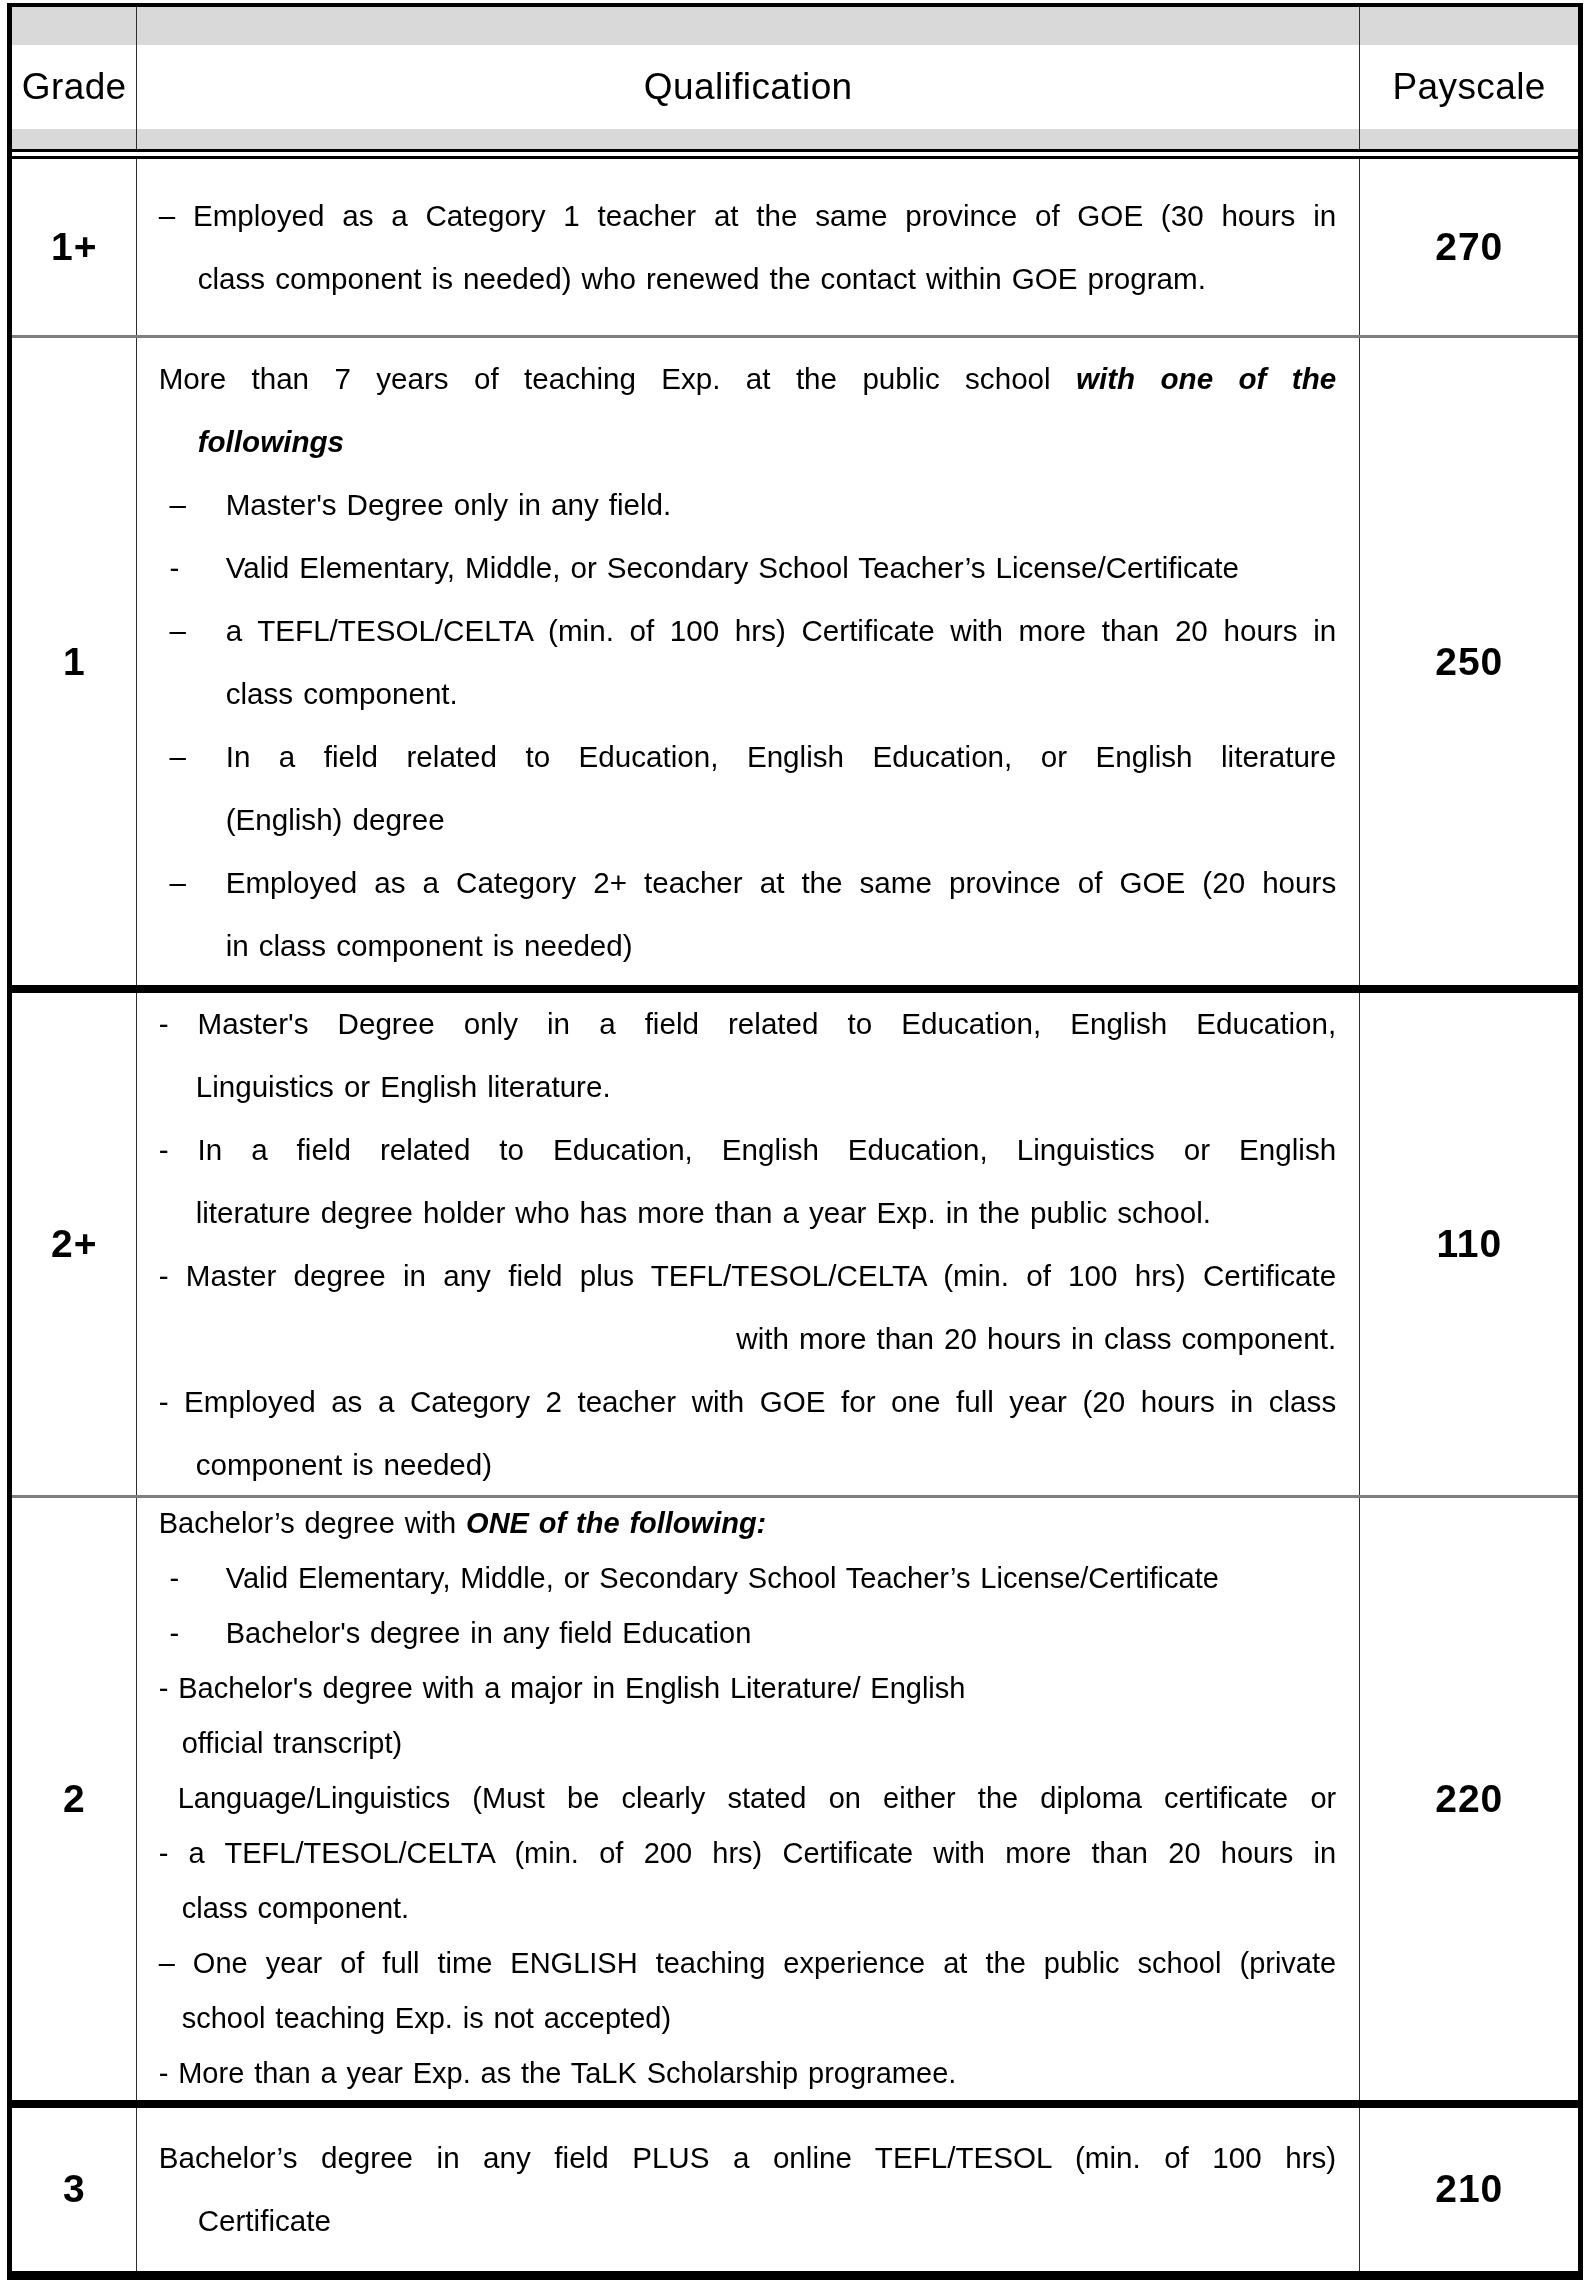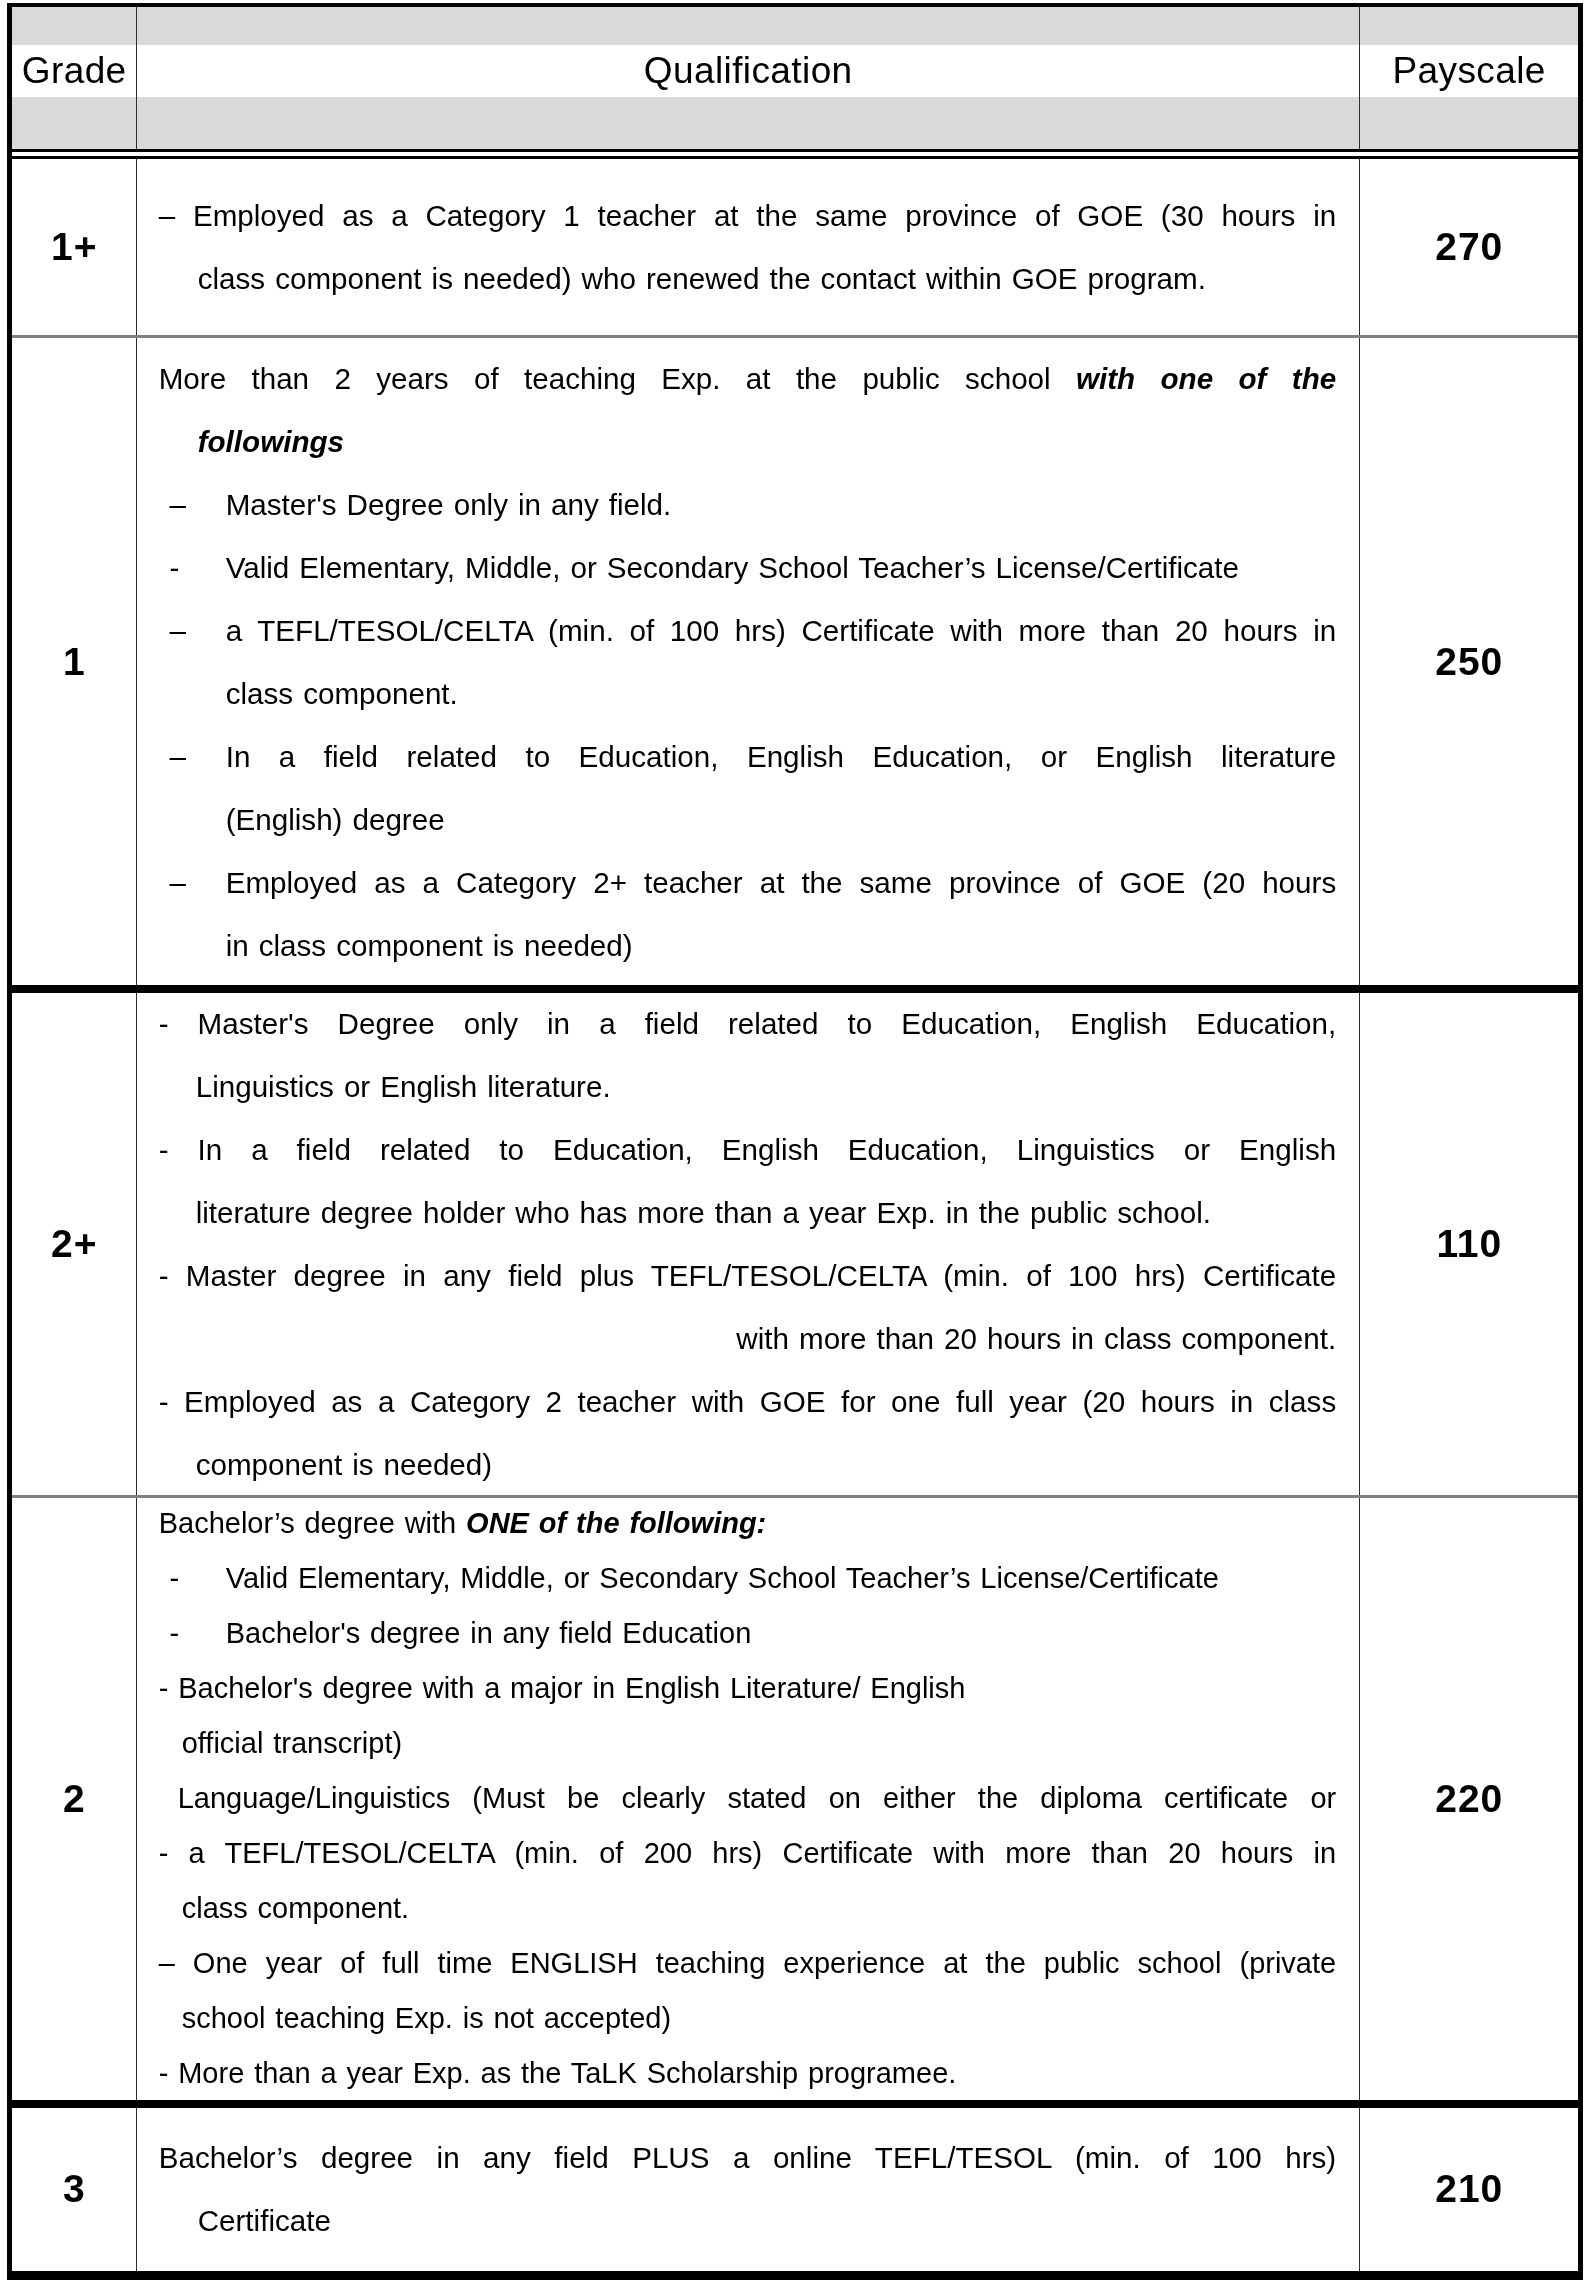--- a/index.html
+++ b/index.html
@@ -17,21 +17,21 @@
   .row { display:flex; width:100%; }
   .cell { position:relative; }
   .gradec { width:125px; border-right:1.8px solid #2e2e2e; display:flex; align-items:center; justify-content:center; flex:none; }
   .qualc  { flex:1; border-right:1.8px solid #2e2e2e; padding:0 23px 0 21.5px; display:flex; flex-direction:column; justify-content:center; overflow:hidden; }
   .payc   { width:218px; display:flex; align-items:center; justify-content:center; flex:none; }
 
   
   .header { height:142px; background:#d9d9d9; }
   .header .qualc, .header .payc, .header .gradec { padding:0; display:block; }
   .hstripe {
-    position:absolute; left:0; right:0; top:38px; height:52px; background:#ffffff;
+    position:absolute; left:0; right:0; top:38px; height:84px; background:#ffffff;
     display:flex; align-items:center; justify-content:center;
     font-size:37px; letter-spacing:0.4px;
   }
   .hdouble { height:10.7px; background:#ffffff; border-top:3.6px solid #000; border-bottom:3.6px solid #000; }
 
   
   .r0 { height:176px; } .r1 { height:647px; } .r2 { height:502px; } .r3 { height:602px; } .r4 { height:163px; }
   .qline {
     position:relative; height:63px; line-height:63px;
     font-size:29.6px; white-space:nowrap; word-spacing:1.8px;
@@ -82,21 +82,21 @@
           <div class="cell payc">
             <span class="pnum">270</span>
           </div>
         </div>
         <div class="divider thin"></div>
         <div class="row body r1">
           <div class="cell gradec">
             <span class="gnum">1</span>
           </div>
           <div class="cell qualc">
-            <div class="qline just" style="padding-left: 0px;"><span class="seg">More than 2 years of teaching Exp. at the public school </span><span class="seg bi">with one of the</span></div>
+            <div class="qline just" style="padding-left: 0px;"><span class="seg">More than 7 years of teaching Exp. at the public school </span><span class="seg bi">with one of the</span></div>
             <div class="qline" style="padding-left: 39px;"><span class="seg bi">followings</span></div>
             <div class="qline" style="padding-left: 67px;"><span class="marker" style="left: 10.7px;">–</span><span class="seg">Master's Degree only in any field.</span></div>
             <div class="qline" style="padding-left: 67px;"><span class="marker" style="left: 10.7px;">-</span><span class="seg">Valid Elementary, Middle, or Secondary School Teacher’s License/Certificate</span></div>
             <div class="qline just" style="padding-left: 67px;"><span class="marker" style="left: 10.7px;">–</span><span class="seg">a TEFL/TESOL/CELTA (min. of 100 hrs) Certificate with more than 20 hours in</span></div>
             <div class="qline" style="padding-left: 67px;"><span class="seg">class component.</span></div>
             <div class="qline just" style="padding-left: 67px;"><span class="marker" style="left: 10.7px;">–</span><span class="seg">In a field related to Education, English Education, or English literature</span></div>
             <div class="qline" style="padding-left: 67px;"><span class="seg">(English) degree</span></div>
             <div class="qline just" style="padding-left: 67px;"><span class="marker" style="left: 10.7px;">–</span><span class="seg">Employed as a Category 2+ teacher at the same province of GOE (20 hours</span></div>
             <div class="qline" style="padding-left: 67px;"><span class="seg">in class component is needed)</span></div>
           </div>

